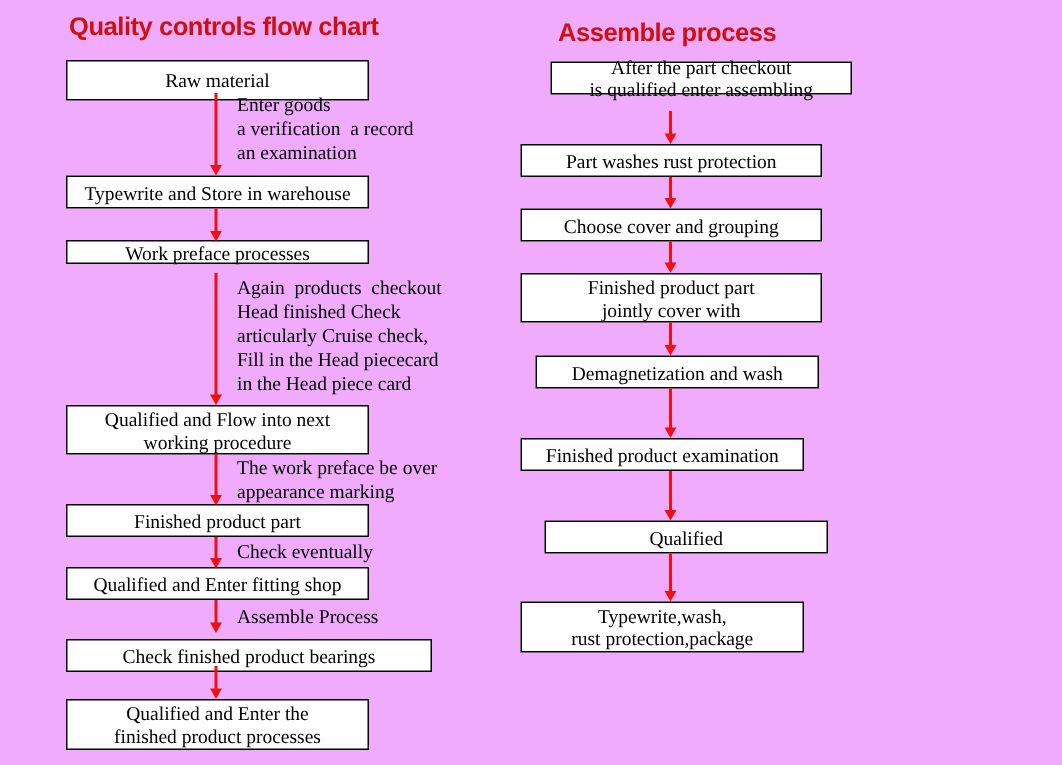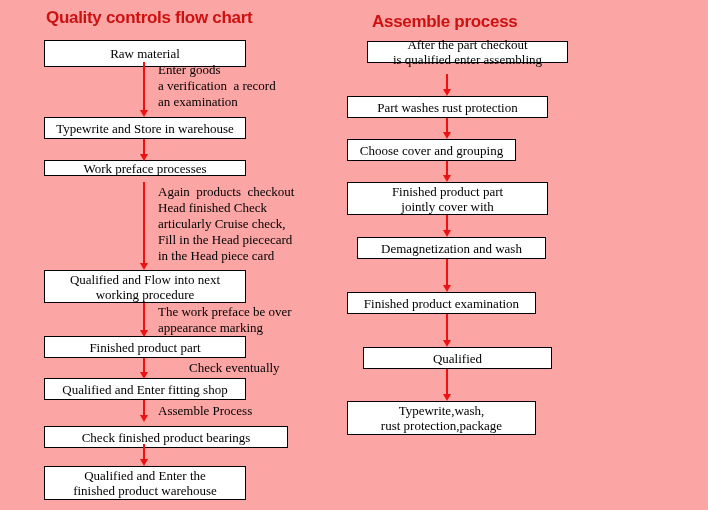--- a/index.html
+++ b/index.html
@@ -1,20 +1,20 @@
 <!DOCTYPE html>
 <html><head>
 <meta charset="utf-8">
 <style>
   html, body { margin: 0; padding: 0; background: #ffffff; }
   .canvas {
     position: relative;
     width: 708px;
     height: 510px;
-    background: #fca5a5;
+    background: #f0abfc;
     overflow: hidden;
     font-family: "Liberation Serif", "DejaVu Serif", serif;
   }
   .chart-title {
     position: absolute;
     font-family: "Liberation Sans", "DejaVu Sans", sans-serif;
     font-weight: bold;
     font-size: 17px;
     letter-spacing: -0.3px;
     color: #cc1111;
@@ -66,49 +66,49 @@
 
   <div class="box" style="left:44px; top:40px;  width:202px; height:27px;">Raw material</div>
   <div class="box" style="left:44px; top:117px; width:202px; height:22px;">Typewrite and Store in warehouse</div>
   <div class="box" style="left:44px; top:160px; width:202px; height:16px;">Work preface processes</div>
   <div class="box" style="left:44px; top:270px; width:202px; height:33px;">Qualified and Flow into next
 working procedure</div>
   <div class="box" style="left:44px; top:336px; width:202px; height:22px;">Finished product part</div>
   <div class="box" style="left:44px; top:378px; width:202px; height:22px;">Qualified and Enter fitting shop</div>
   <div class="box" style="left:44px; top:426px; width:244px; height:22px;">Check finished product bearings</div>
   <div class="box" style="left:44px; top:466px; width:202px; height:34px;">Qualified and Enter the
-finished product warehouse</div>
+finished product processes</div>
 
   <div class="ann" style="left:158px; top:62px;  width:180px;">Enter goods
 a verification  a record
 an examination</div>
   <div class="ann" style="left:158px; top:184px; width:180px;">Again  products  checkout
 Head finished Check
 articularly Cruise check,
 Fill in the Head piececard
 in the Head piece card</div>
   <div class="ann" style="left:158px; top:304px; width:185px;">The work preface be over
 appearance marking</div>
-  <div class="ann" style="left:158px; top:360px; width:180px;margin-left:31px;">Check eventually</div>
+  <div class="ann" style="left:158px; top:360px; width:180px;">Check eventually</div>
   <div class="ann" style="left:158px; top:403px; width:180px;">Assemble Process</div>
 
   <div class="arrow" style="left:143px; top:62px;  height:49px;"></div>
   <div class="arrow" style="left:143px; top:139px; height:16px;"></div>
   <div class="arrow" style="left:143px; top:182px; height:82px;"></div>
   <div class="arrow" style="left:143px; top:303px; height:28px;"></div>
   <div class="arrow" style="left:143px; top:358px; height:15px;"></div>
   <div class="arrow" style="left:143px; top:400px; height:16px;"></div>
   <div class="arrow" style="left:143px; top:444px; height:16px;"></div>
 
   <div class="chart-title" style="left:372px; top:12px;">Assemble process</div>
 
   <div class="box" style="left:367px; top:41px;  width:201px; height:22px;">After the part checkout
 is qualified enter assembling</div>
   <div class="box" style="left:347px; top:96px;  width:201px; height:22px;">Part washes rust protection</div>
-  <div class="box" style="left:347px; top:139px; width:169px; height:22px;">Choose cover and grouping</div>
+  <div class="box" style="left:347px; top:139px; width:201px; height:22px;">Choose cover and grouping</div>
   <div class="box" style="left:347px; top:182px; width:201px; height:33px;">Finished product part
 jointly cover with</div>
   <div class="box" style="left:357px; top:237px; width:189px; height:22px;">Demagnetization and wash</div>
   <div class="box" style="left:347px; top:292px; width:189px; height:22px;">Finished product examination</div>
   <div class="box" style="left:347px; top:347px; width:189px; height:22px;margin-left:16px;">Qualified</div>
   <div class="box" style="left:347px; top:401px; width:189px; height:34px;">Typewrite,wash,
 rust protection,package</div>
 
   <div class="arrow" style="left:446px; top:74px;  height:16px;"></div>
   <div class="arrow" style="left:446px; top:118px; height:15px;"></div>

